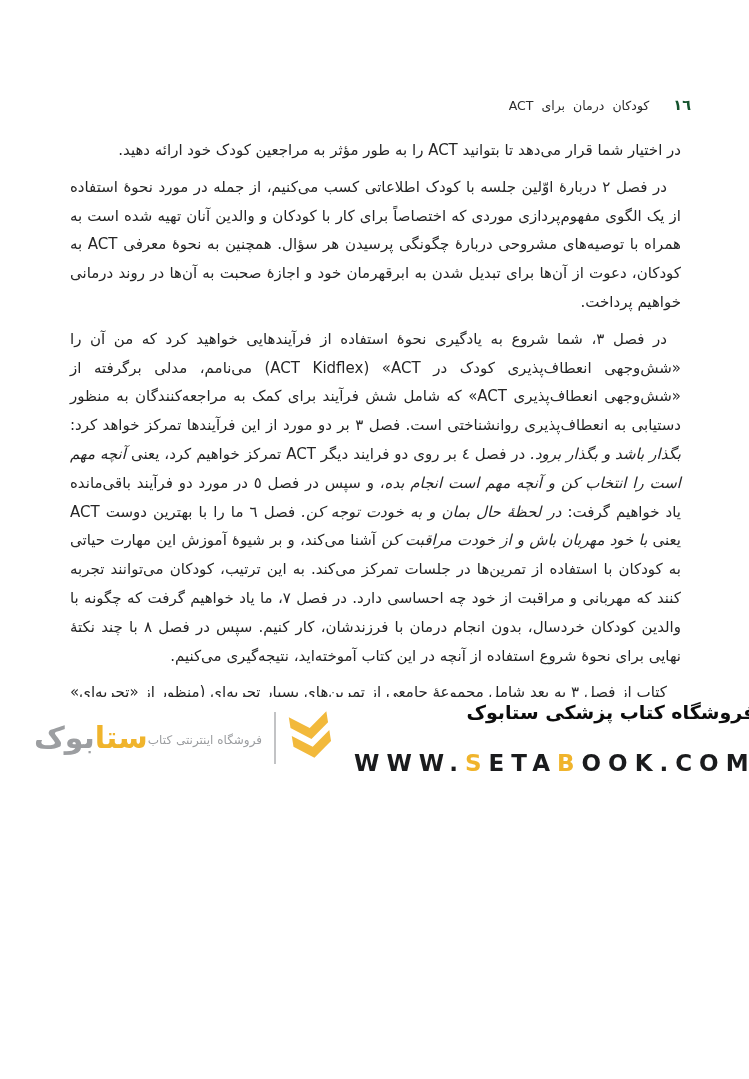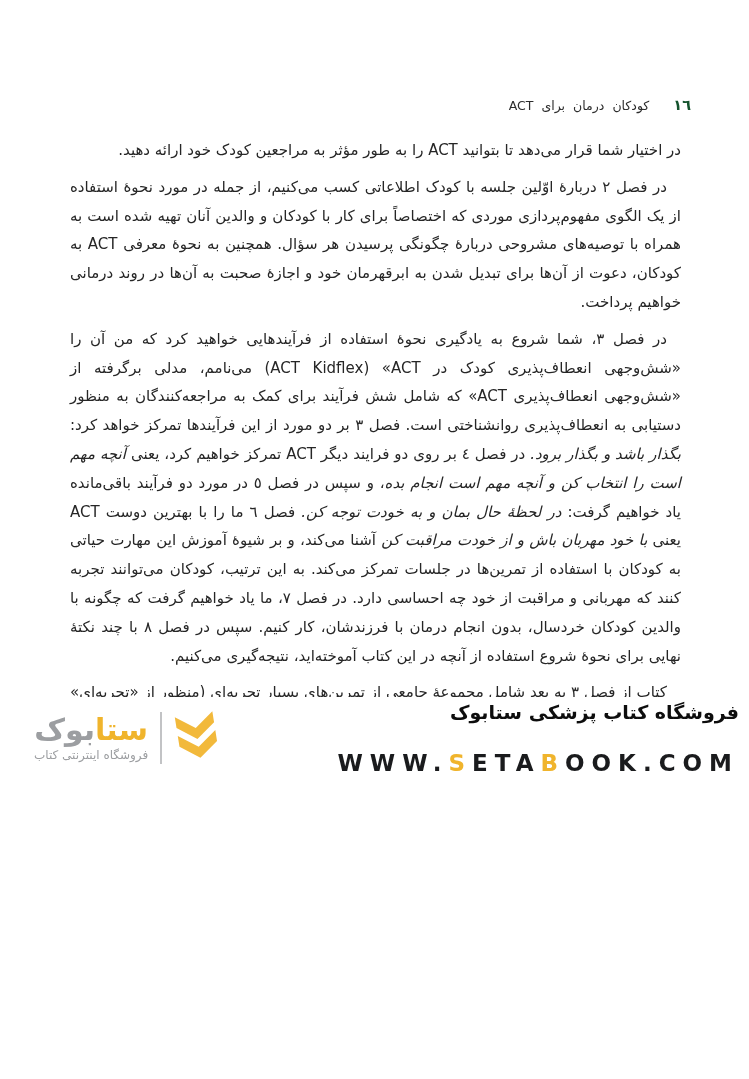--- a/index.html
+++ b/index.html
@@ -23,21 +23,21 @@
 
   
   .sep-band { position:absolute; left:0; right:0; top:961px; height:36px;
               background:linear-gradient(to bottom,#fdfdfd 0%,#e9e9eb 35%,#e6e6e8 60%,#fbfbfc 100%); }
 
   
   .footer { position:absolute; left:0; right:0; bottom:0; height:82px; background:#ffffff;
             display:flex; align-items:center; justify-content:space-between;
             padding:0 10px 0 34px; box-sizing:border-box; }
   .logo-block { display:flex; align-items:center; direction:ltr; gap:12px; }
-  .wordmark-group { display:flex; flex-direction:column; align-items:center; }
+  .wordmark-group { display:flex; flex-direction:row; align-items:center; }
   .wordmark { direction:rtl; font-size:30px; font-weight:bold; line-height:1.05; white-space:nowrap; }
   .tagline { font-size:12px; color:#9c9ea1; margin-top:3px; white-space:nowrap; }
   .logo-divider { width:2px; height:52px; background:#c2c3c5; }
   .store-block { display:flex; flex-direction:column; align-items:flex-end;gap:22px; }
   .store-name { direction:rtl; font-size:19px; font-weight:bold; color:#0d0d0d; margin-bottom:5px; white-space:nowrap; }
   .website { font-size:23px; font-weight:bold; letter-spacing:7px; color:#1a1b1d; white-space:nowrap;margin-left:20px; }
 </style>
 </head>
 <body>
 

